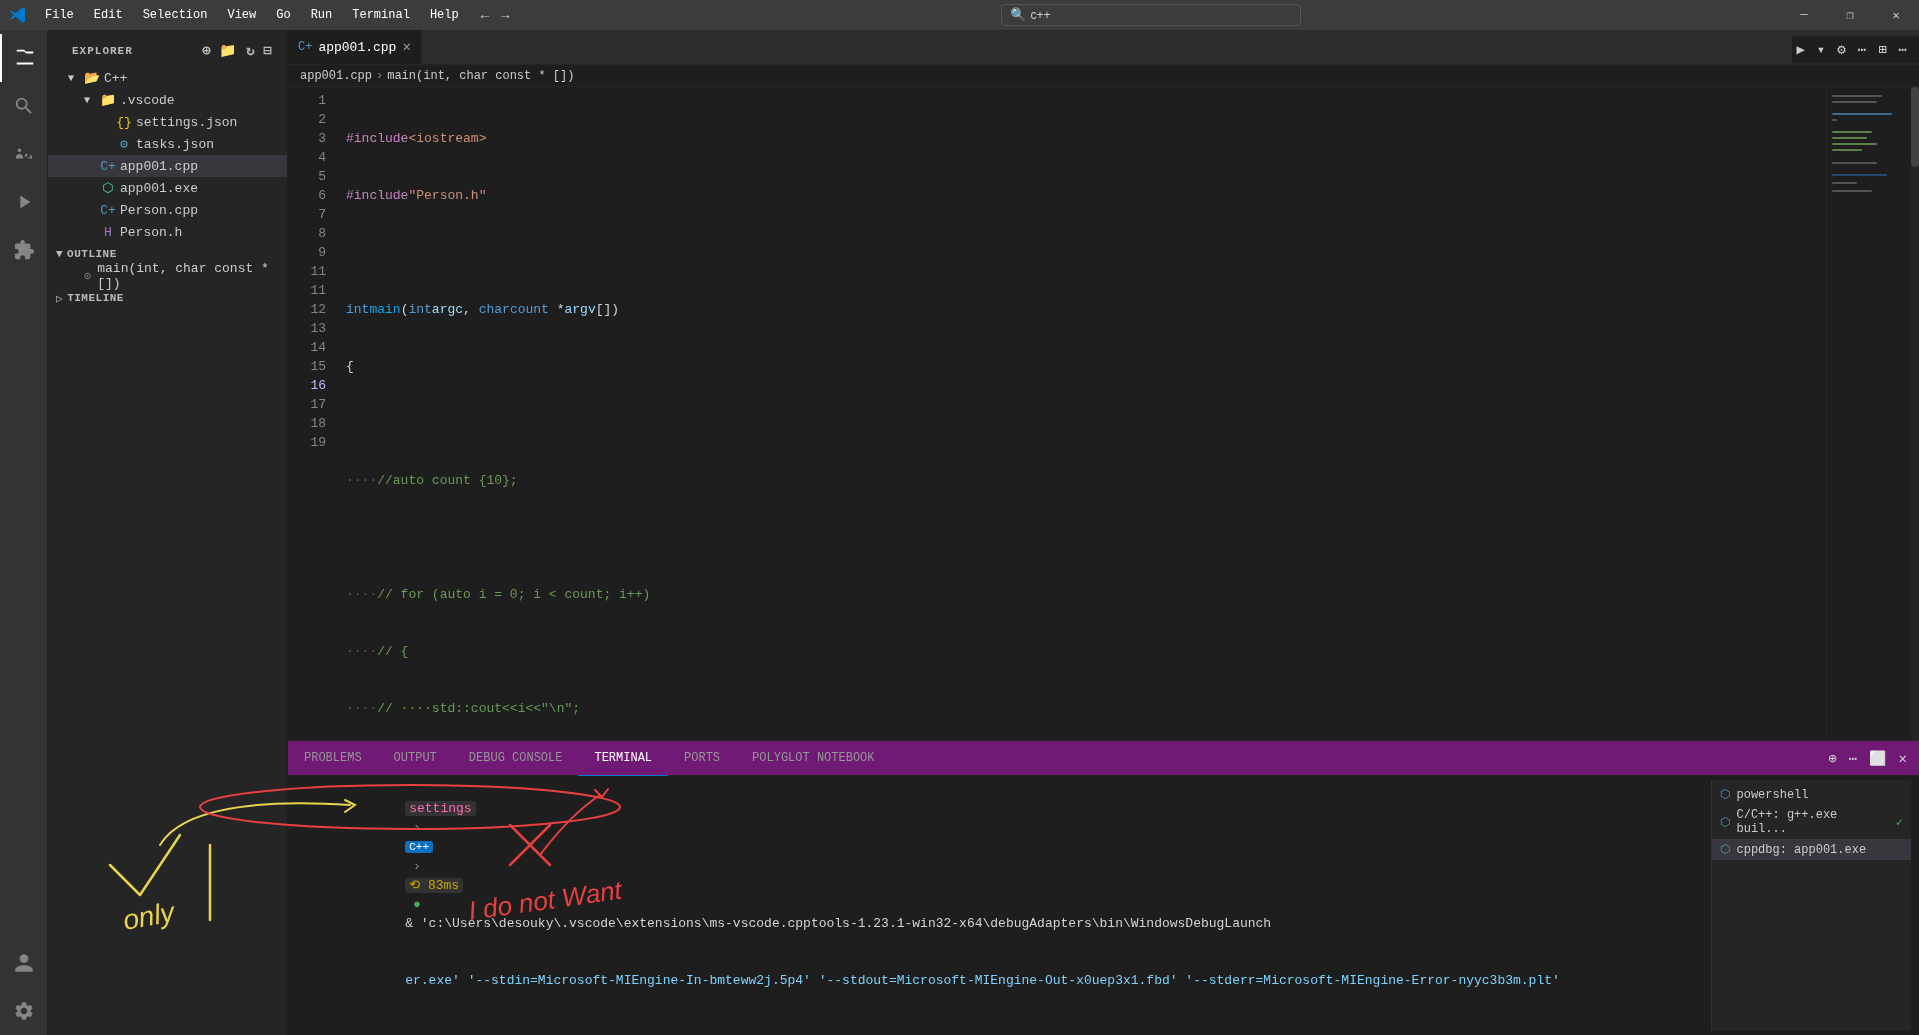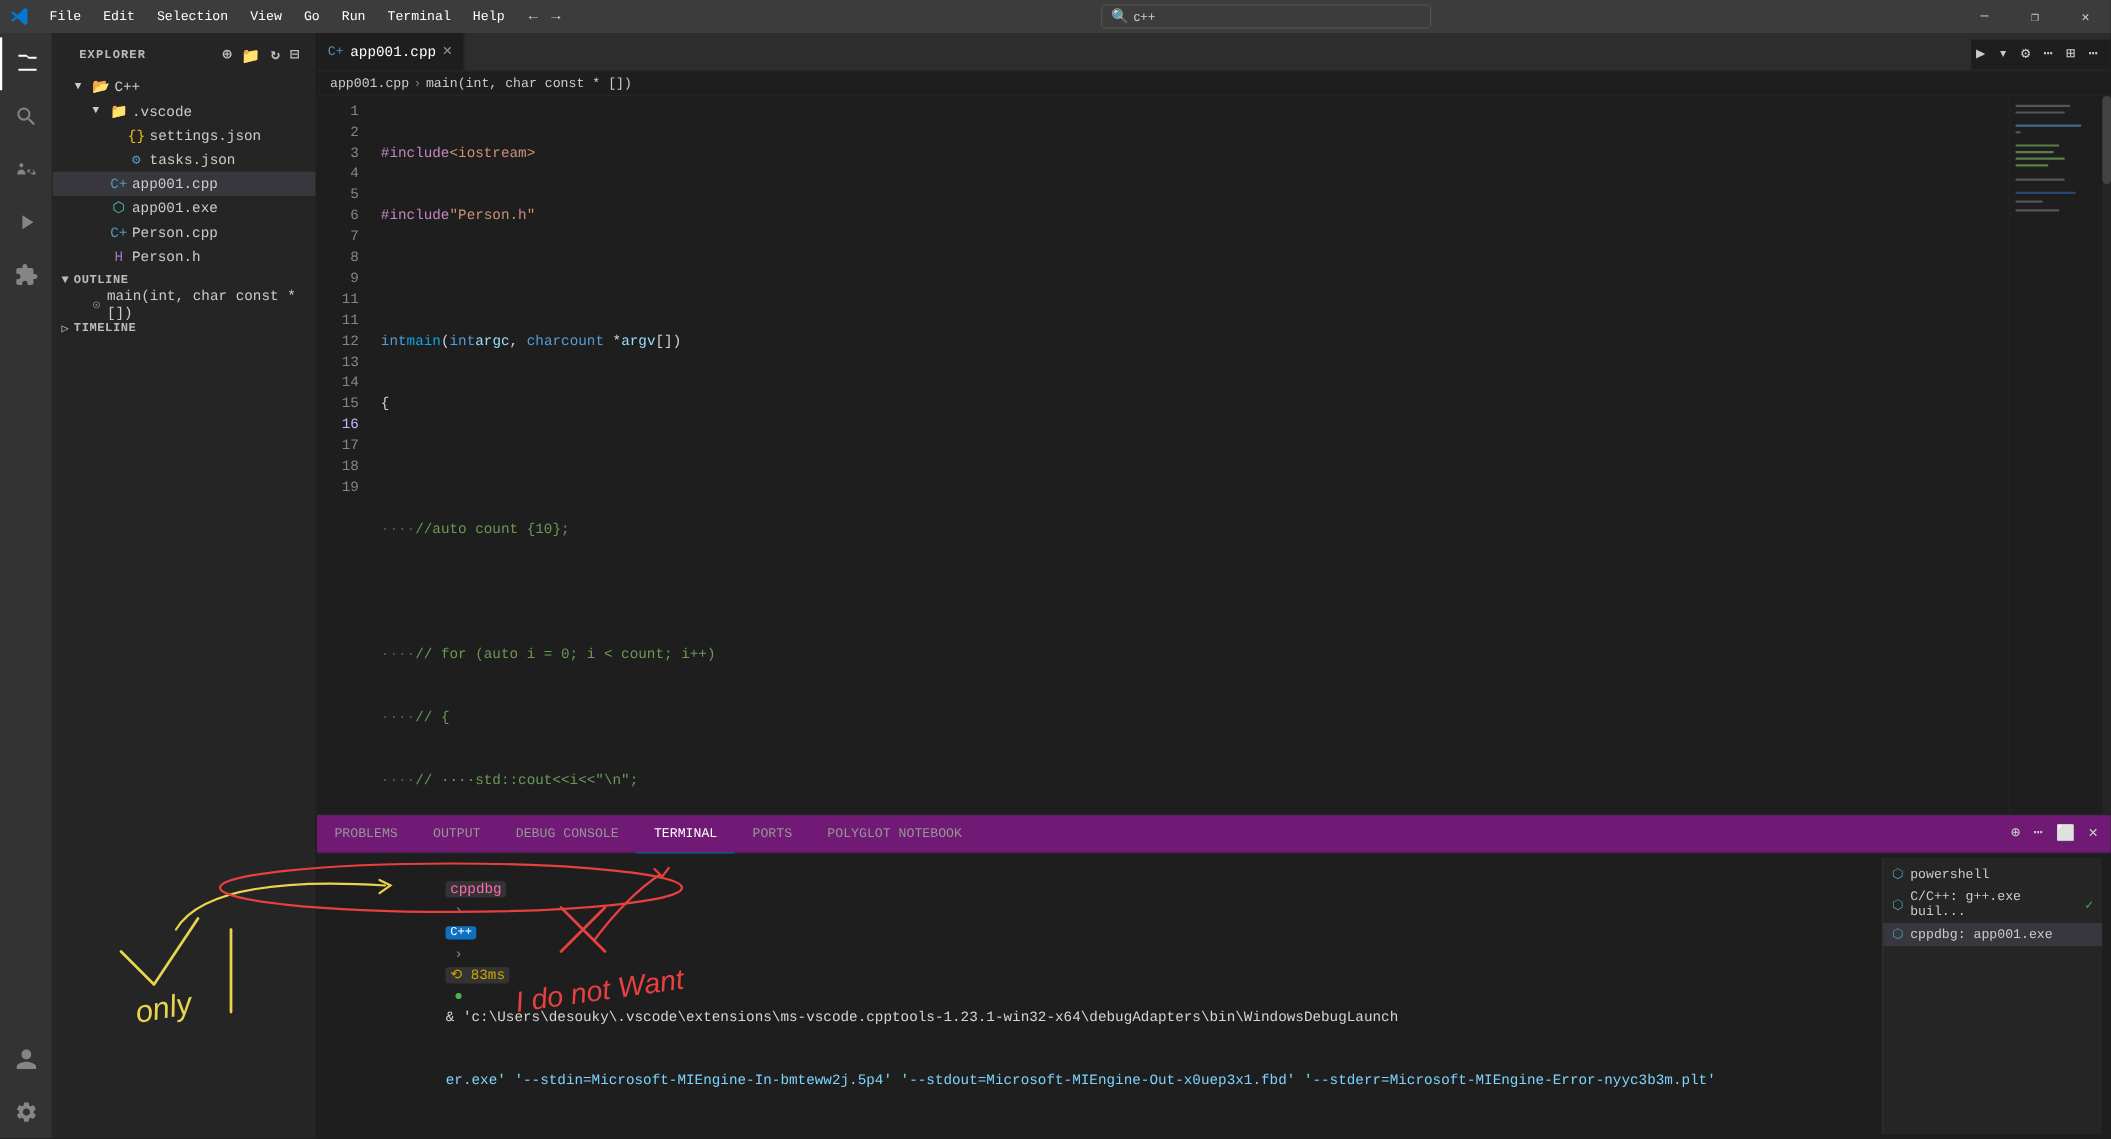--- a/index.html
+++ b/index.html
@@ -652,21 +652,21 @@
             <span class="panel-action-btn">⋯</span>
             <span class="panel-action-btn">⬜</span>
             <span class="panel-action-btn">✕</span>
           </div>
         </div>
 
         <div id="terminal-content">
           <div id="terminal-main">
 
             <div class="terminal-line">
-              <span style="color:#ff69b4;background:#333;border-radius:3px;padding:0 4px;">cppdbg</span>
+              <span style="color:#ff69b4;background:#333;border-radius:3px;padding:0 4px;">settings</span>
               <span style="color:#888;"> › </span>
               <span class="term-badge">C++</span>
               <span style="color:#888;"> › </span>
               <span style="background:#333;border-radius:3px;padding:0 4px;color:#cca700;">⟲ 83ms</span>
               <span style="color:#4caf50;"> ● </span>
               <span style="color:#d4d4d4;">&amp; 'c:\Users\desouky\.vscode\extensions\ms-vscode.cpptools-1.23.1-win32-x64\debugAdapters\bin\WindowsDebugLaunch</span>
             </div>
             <div class="terminal-line">
               <span style="color:#7dd3fc;">er.exe' '--stdin=Microsoft-MIEngine-In-bmteww2j.5p4' '--stdout=Microsoft-MIEngine-Out-x0uep3x1.fbd' '--stderr=Microsoft-MIEngine-Error-nyyc3b3m.plt'</span>
             </div>

